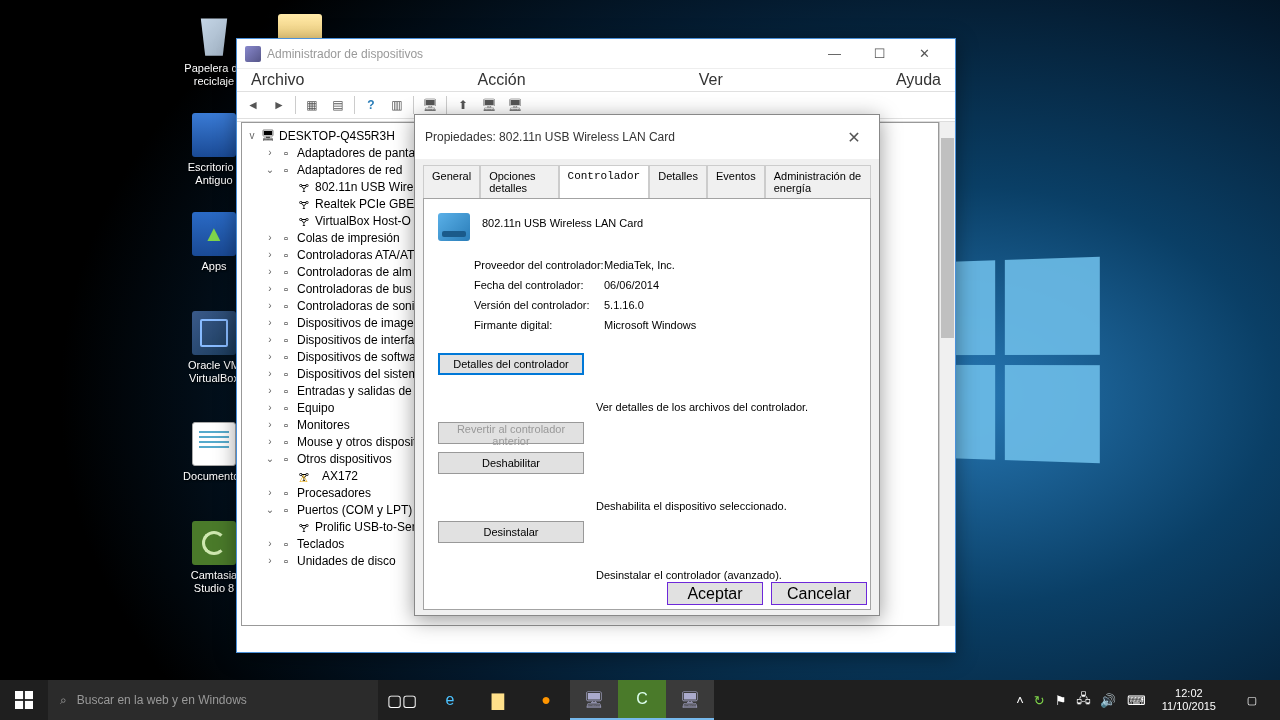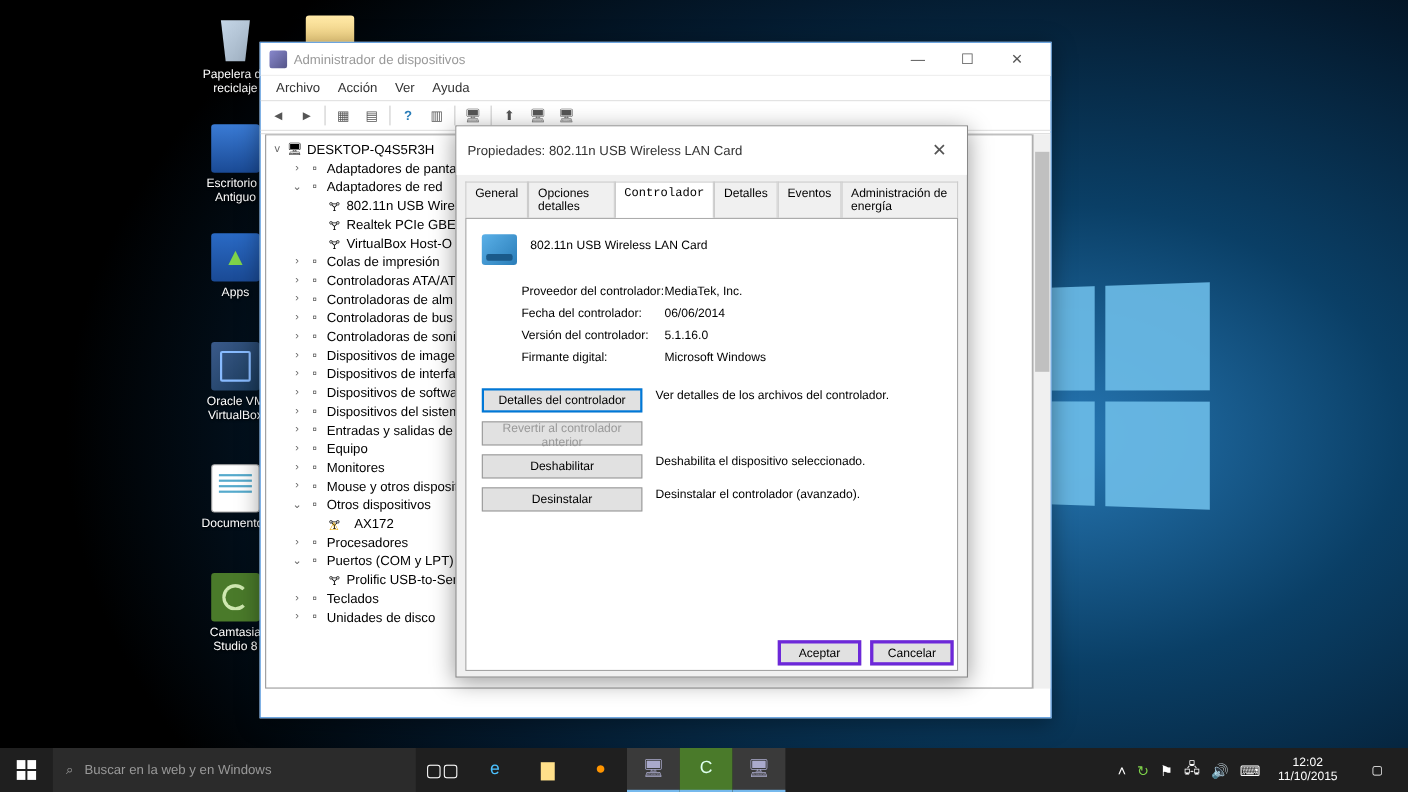--- a/index.html
+++ b/index.html
@@ -22,21 +22,21 @@
 .desktop-icon { position: absolute; width: 76px; text-align: center; color: #fff; font-size: 11px; cursor: pointer; }
 .desktop-icon .ico { width: 44px; height: 44px; margin: 0 auto 4px; border-radius: 3px; }
 .desktop-icon .lbl { text-shadow: 1px 1px 2px #000; line-height: 13px; }
 
 
 .win-devmgr { position: absolute; left: 236px; top: 38px; width: 720px; height: 615px; background: #fff; border: 1px solid #4a90d9; box-shadow: 0 4px 20px rgba(0,0,0,0.4); }
 .titlebar { height: 30px; background: #fff; display: flex; align-items: center; padding: 0 8px; color: #999; font-size: 12px; border-bottom: 1px solid #eee; }
 .titlebar .ticon { width: 16px; height: 16px; margin-right: 6px; background: linear-gradient(135deg,#88c,#558); border-radius: 2px; }
 .titlebar .ttl { flex: 1; }
 .titlebar .wbtn { width: 45px; height: 28px; display: flex; align-items: center; justify-content: center; color: #555; font-size: 13px; cursor: pointer; }
-.menubar { height: 22px; display: flex; align-items: center; padding: 0 6px; font-size: 12px; color: #333; }
+.menubar { height: 22px; display: flex; align-items: center; padding: 0 6px; font-size: 16px; color: #333; justify-content: space-between; }
 .menubar span { padding: 2px 8px; cursor: pointer; }
 .toolbar { height: 28px; border-top: 1px solid #e0e0e0; border-bottom: 1px solid #e0e0e0; display: flex; align-items: center; padding: 0 4px; gap: 2px; }
 .tbtn { width: 24px; height: 22px; display: flex; align-items: center; justify-content: center; cursor: pointer; color: #555; font-size: 12px; }
 .tbtn.sep { width: 1px; background: #ccc; height: 18px; margin: 0 2px; }
 .tree-area { position: absolute; left: 0; top: 82px; right: 0; bottom: 0; overflow: hidden; border-top: 1px solid #ddd; }
 .tree-inner { position: absolute; left: 4px; top: 0; right: 16px; bottom: 26px; background: #fff; border: 1px solid #999; overflow: hidden; }
 .tree { padding: 4px 2px; font-size: 12px; color: #000; }
 .tree-item { display: flex; align-items: center; height: 17px; white-space: nowrap; cursor: pointer; }
 .tree-expand { width: 16px; text-align: center; color: #666; font-size: 10px; }
 .tree-icon { width: 16px; height: 14px; margin-right: 3px; display: inline-flex; align-items: center; justify-content: center; font-size: 11px; }
@@ -55,23 +55,23 @@
 .dev-header { display: flex; align-items: flex-start; gap: 12px; margin-bottom: 18px; }
 .dev-icon { width: 32px; height: 28px; background: linear-gradient(135deg,#5ab0e8,#2a7db8); border-radius: 3px; position: relative; }
 .dev-icon::after{content:"";position:absolute;left:4px;top:18px;width:24px;height:6px;background:#1a5a8a;border-radius:2px;}
 .info-grid { margin-left: 36px; }
 .info-row { display: flex; margin-bottom: 8px; }
 .info-label { width: 130px; }
 .btn-row { display: flex; align-items: flex-start; margin-bottom: 8px; gap: 12px; }
 .dlg-btn { width: 146px; height: 22px; font-size: 11px; background: #e1e1e1; border: 1px solid #999; cursor: pointer; }
 .dlg-btn.focused { border: 2px solid #0078d7; }
 .dlg-btn:disabled { color: #999; cursor: default; }
-.btn-desc { flex: 1; line-height: 14px; }
+.btn-desc { flex: 1; line-height: 14px; margin-top: 47px; }
 .dlg-footer { position: absolute; right: 12px; bottom: 10px; display: flex; gap: 8px; }
-.dlg-footer button { width: 76px; height: 23px; font-size: 11px; background: #e1e1e1; border: 3px solid #6d28d9; cursor: pointer; }
+.dlg-footer button { width: 96px; height: 23px; font-size: 16px; background: #e1e1e1; border: 1px solid #6d28d9; cursor: pointer; }
 
 
 .taskbar { position: absolute; left: 0; right: 0; bottom: 0; height: 40px; background: #1f1f1f; display: flex; align-items: stretch; color: #fff; font-size: 12px; }
 .start { width: 48px; display: flex; align-items: center; justify-content: center; cursor: pointer; }
 .start svg { width: 18px; height: 18px; fill: #fff; }
 .search { flex: 0 0 330px; background: #2b2b2b; display: flex; align-items: center; padding: 0 12px; color: #999; gap: 10px; cursor: text; }
 .task-icons { display: flex; align-items: center; }
 .task-icons .ti { width: 48px; height: 40px; display: flex; align-items: center; justify-content: center; cursor: pointer; font-size: 16px; }
 .task-icons .ti.active { background: #3a3a3a; border-bottom: 2px solid #76b9ed; }
 .tray { margin-left: auto; display: flex; align-items: center; padding: 0 8px; gap: 10px; font-size: 11px; }

